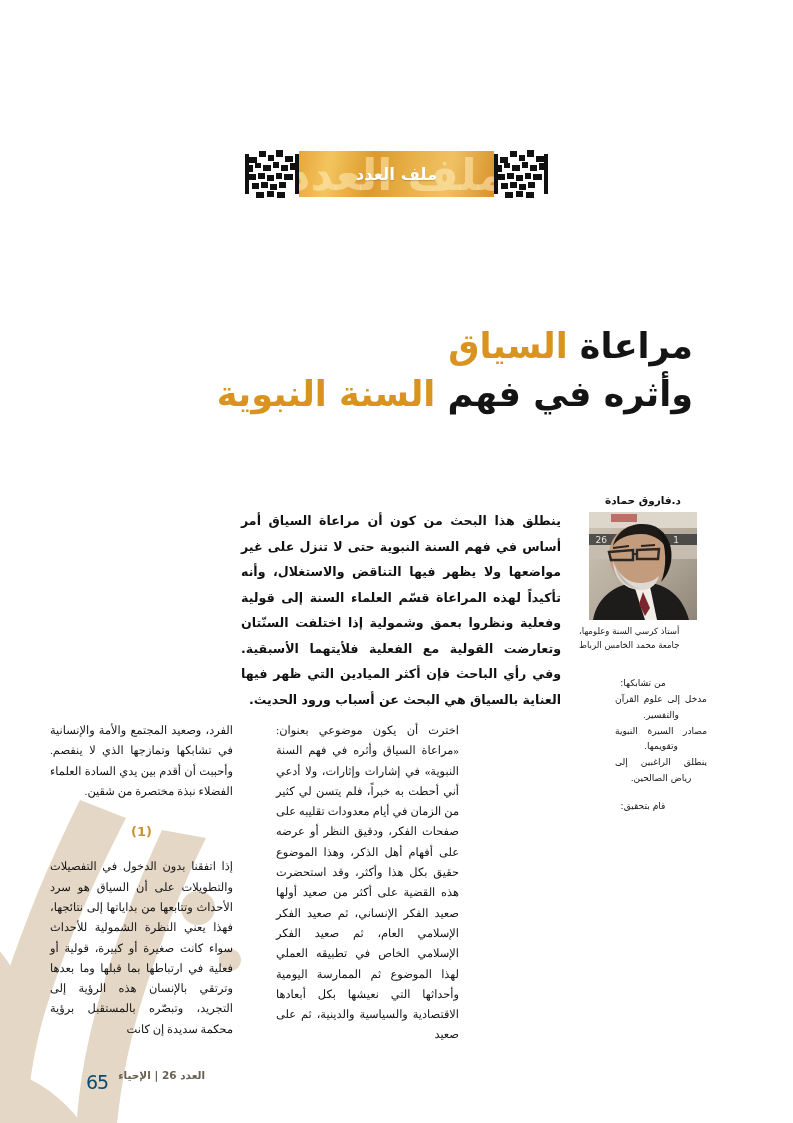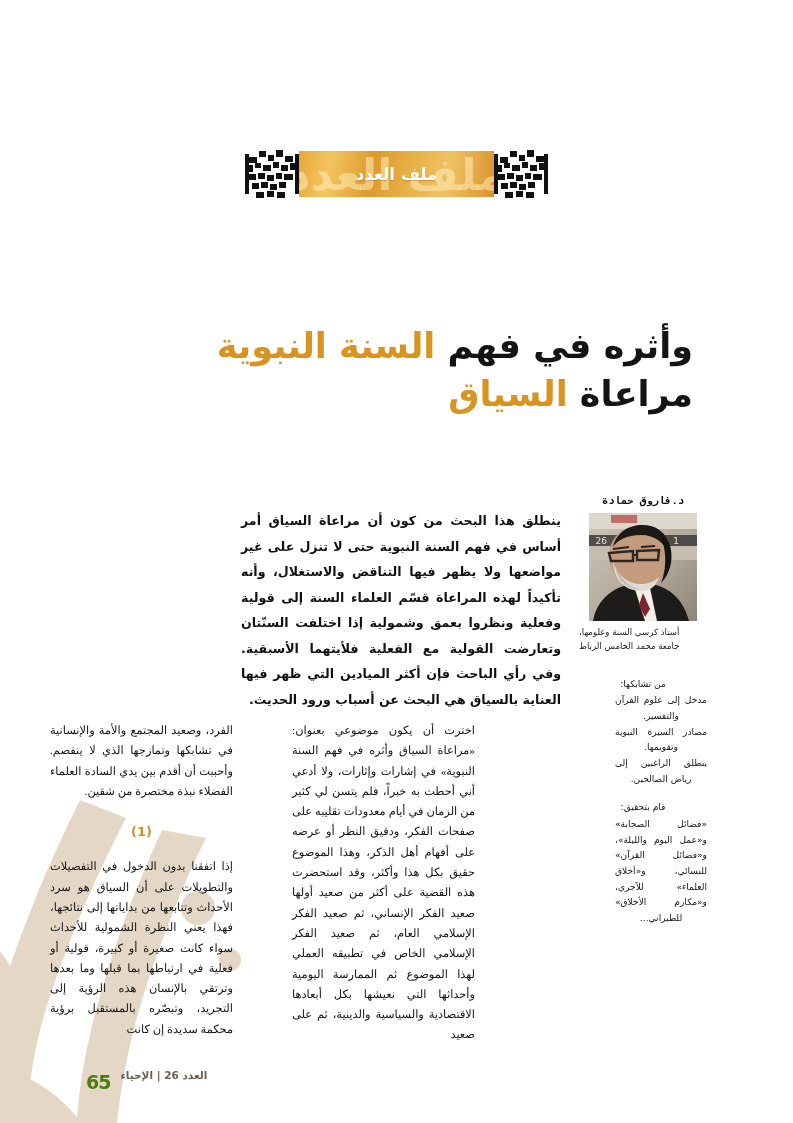--- a/index.html
+++ b/index.html
@@ -138,21 +138,20 @@
     width: 128px;
     z-index: 3;
     text-align: center;
   }
   .author-name {
     font-size: 10.5px;
     font-weight: bold;
     color: #111;
     margin-bottom: 6px;
     letter-spacing: 0.2px;
-    font-family: Liberation Mono, monospace;
   }
   .author-photo {
     width: 108px;
     height: 108px;
     margin: 0 auto 5px auto;
     position: relative;
     overflow: hidden;
     background: #22c55e;
   }
   .author-photo svg { display:block; width:100%; height:100%; }
@@ -180,21 +179,21 @@
     top: 708px;
     width: 207px;
     font-size: 11.4px;
     line-height: 1.78;
     color: #121212;
     text-align: justify;
     text-align-last: right;
     z-index: 3;
   }
   .col p { margin: 12px; font-family: Liberation Serif, serif; }
-  .col-mid { right: 306px; }
+  .col-mid { right: 322px; }
   .col-left { right: 548px; }
   .section-num {
     text-align: center;
     text-align-last: center;
     color: #c9922c;
     font-size: 13px;
     font-weight: bold;
     margin: 19px 0 13px 0;
     direction: ltr;
   }
@@ -204,22 +203,22 @@
     position: absolute;
     bottom: 30px;
     left: 86px;
     display: flex;
     align-items: center;
     direction: ltr;
     z-index: 4;
   }
   .page-num {
     font-size: 19px;
-    font-weight: bold;
-    color: #4d7c0f;
+    font-weight: normal;
+    color: #0c4a6e;
     letter-spacing: -1px;
     margin-right: 10px;
     margin-top: 43px;
   }
   .footer-text {
     font-size: 10.5px;
     font-weight: bold;
     color: #6a6054;
     direction: rtl;
     margin-top: 28px;
@@ -276,22 +275,22 @@
             <path d="M9 36h7v6H9zM18 35h7v6h-7zM27 37h7v6h-7zM36 35h7v6h-7z"></path>
             <path d="M13 45h8v6h-8zM24 44h7v6h-7zM34 45h8v6h-8z"></path>
             <path d="M2 7h4v40H2zM52 7h4v40h-4z"></path>
           </g>
         </svg>
       </span>
     </div>
   </div>
 
   <div class="title-block">
+    <div class="title-line"><span>مراعاة </span><span class="title-accent">السياق</span></div>
     <div class="title-line"><span>وأثره في فهم </span><span class="title-accent">السنة النبوية</span></div>
-    <div class="title-line"><span>مراعاة </span><span class="title-accent">السياق</span></div>
   </div>
 
   <div class="abstract">ينطلق هذا البحث من كون أن مراعاة السياق أمر أساس في فهم السنة النبوية حتى لا تنزل على غير مواضعها ولا يظهر فيها التناقض والاستغلال، وأنه تأكيداً لهذه المراعاة قسّم العلماء السنة إلى قولية وفعلية ونظروا بعمق وشمولية إذا اختلفت السنّتان وتعارضت القولية مع الفعلية فلأيتهما الأسبقية. وفي رأي الباحث فإن أكثر الميادين التي ظهر فيها العناية بالسياق هي البحث عن أسباب ورود الحديث.</div>
 
   <div class="author-col">
     <div class="author-name">د.فاروق حمادة</div>
 
     <div class="author-photo">
       <svg viewBox="0 0 108 108" xmlns="http://www.w3.org/2000/svg">
         <defs>
@@ -340,21 +339,20 @@
       <span>جامعة محمد الخامس الرباط</span>
     </div>
 
     <div class="bio-block">
       <span class="bio-head">من تشابكها:</span>
       <span class="bio-item">مدخل إلى علوم القرآن والتفسير.</span>
       <span class="bio-item">مصادر السيرة النبوية وتقويمها.</span>
       <span class="bio-item">ينطلق الراغبين إلى رياض الصالحين.</span>
       <span class="bio-gap"></span>
       <span class="bio-head">قام بتحقيق:</span>
-      <span class="bio-item">«فضائل الصحابة» و«عمل اليوم والليلة»، و«فضائل القرآن» للنسائي، و«أخلاق العلماء» للآجري، و«مكارم الأخلاق» للطبراني...</span>
     </div>
   </div>
 
   <div class="col col-mid">
     <p>اخترت أن يكون موضوعي بعنوان: «مراعاة السياق وأثره في فهم السنة النبوية» في إشارات وإثارات، ولا أدعي أني أحطت به خبراً، فلم يتسن لي كثير من الزمان في أيام معدودات تقليبه على صفحات الفكر، ودقيق النظر أو عرضه على أفهام أهل الذكر، وهذا الموضوع حقيق بكل هذا وأكثر، وقد استحضرت هذه القضية على أكثر من صعيد أولها صعيد الفكر الإنساني، ثم صعيد الفكر الإسلامي العام، ثم صعيد الفكر الإسلامي الخاص في تطبيقه العملي لهذا الموضوع ثم الممارسة اليومية وأحداثها التي نعيشها بكل أبعادها الاقتصادية والسياسية والدينية، ثم على صعيد</p>
   </div>
 
   <div class="col col-left">
     <p>الفرد، وصعيد المجتمع والأمة والإنسانية في تشابكها وتمازجها الذي لا ينفصم. وأحببت أن أقدم بين يدي السادة العلماء الفضلاء نبذة مختصرة من شقين.</p>
     <div class="section-num">(1)</div>

